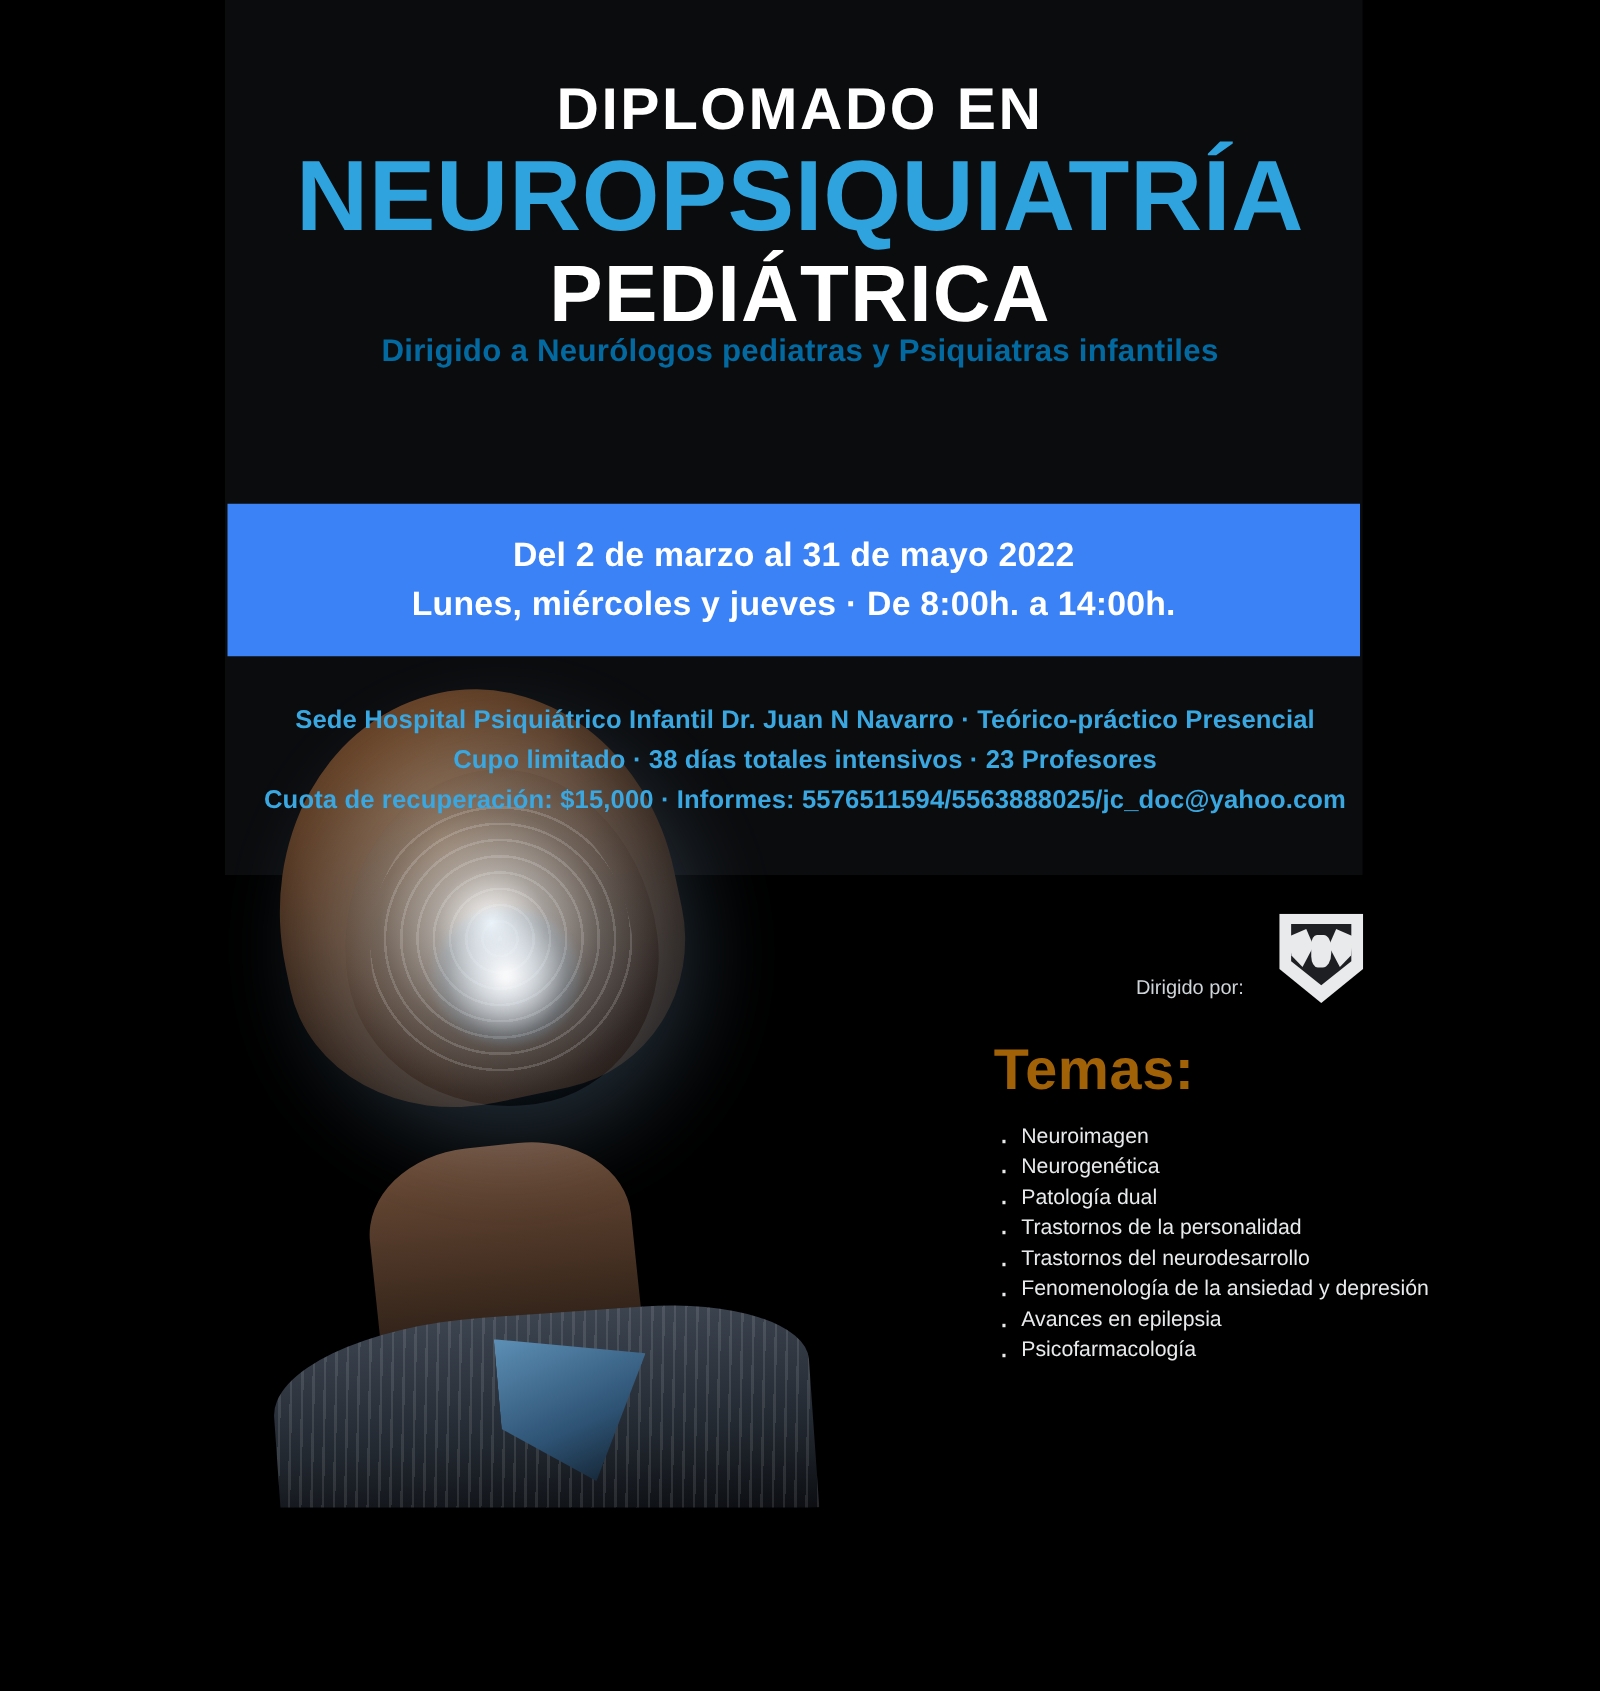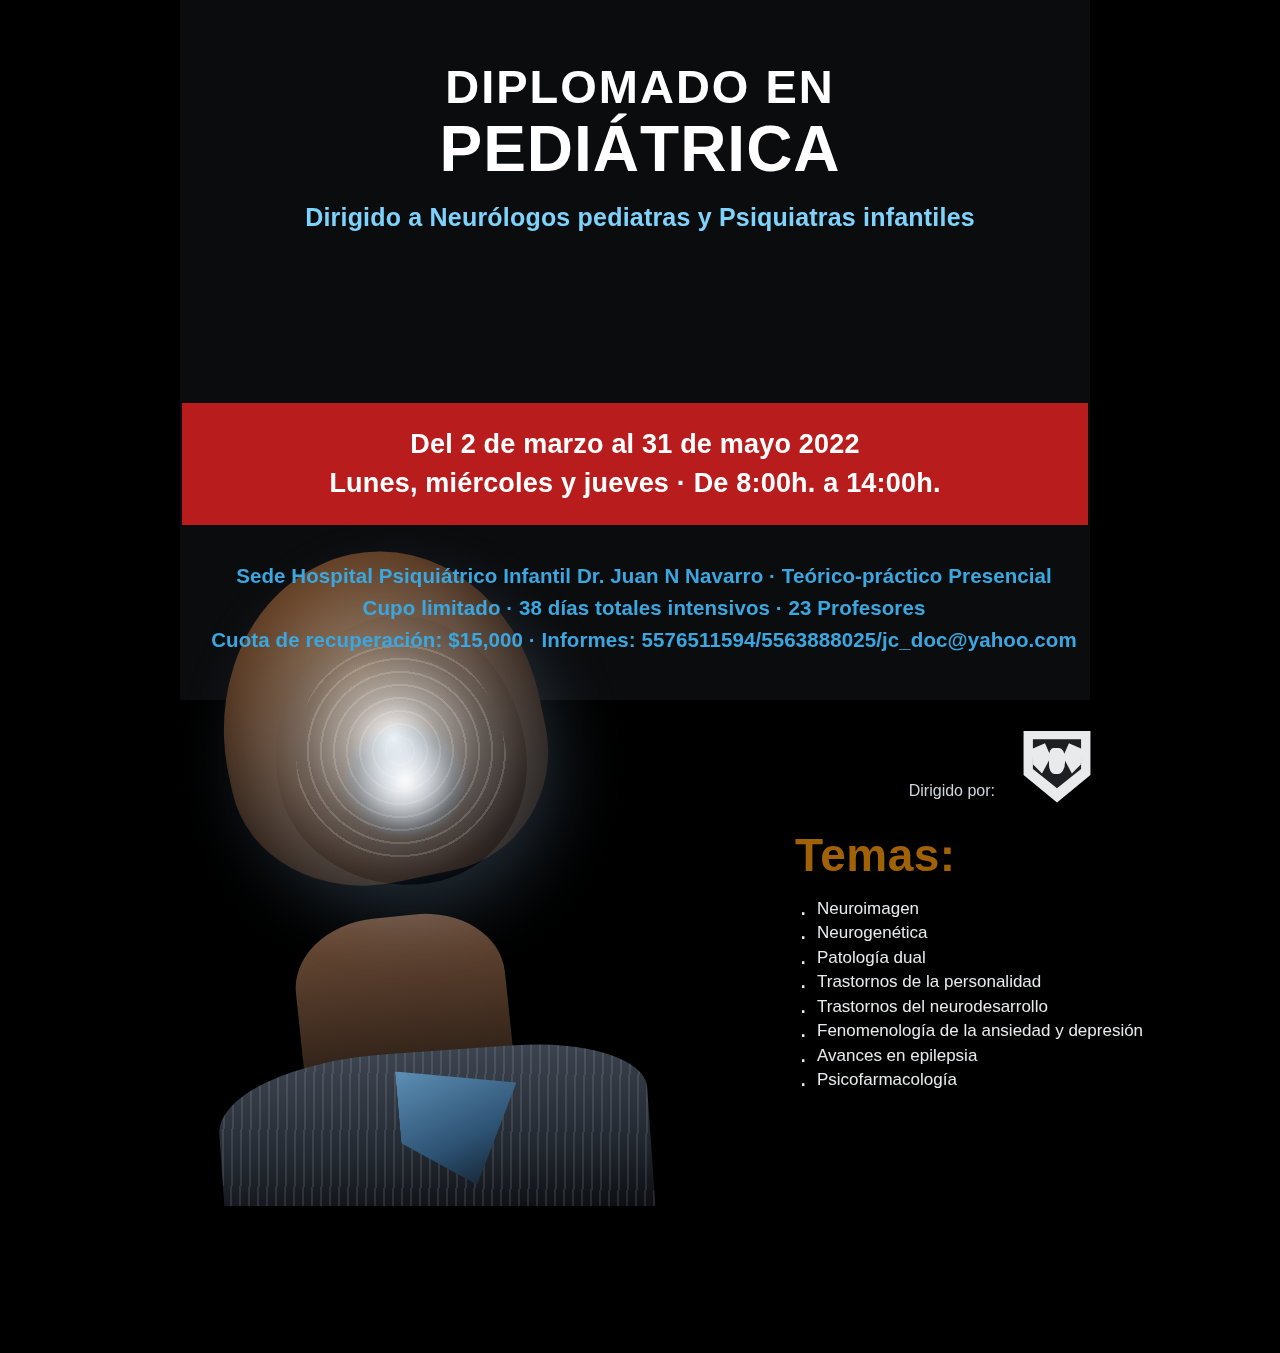--- a/index.html
+++ b/index.html
@@ -60,33 +60,32 @@
     font-size: 64px;
     font-weight: bold;
     letter-spacing: 1px;
     color: #ffffff;
     line-height: 1.0;
     margin-top: 6px;
   }
   .t-dirigido {
     font-size: 25px;
     font-weight: bold;
-    color: #7dd3fc;
-    margin-top: 22px;
+    color: #0369a1;
     letter-spacing: 0.2px;
   }
 
   
   .date-band {
     position: absolute;
     left: 182px;
     top: 403px;
     width: 906px;
     height: 122px;
-    background: #b91c1c;
+    background: #3b82f6;
     display: flex;
     flex-direction: column;
     align-items: center;
     justify-content: center;
     z-index: 6;
   }
   .date-line {
     color: #ffffff;
     font-size: 27px;
     font-weight: bold;
@@ -309,20 +308,21 @@
     </div>
     <div class="collar"></div>
     <div class="brain">
       <div class="brain-folds"></div>
     </div>
     <div class="glow-core"></div>
   </div>
 
   <div class="title-block">
     <div class="t-diplomado">DIPLOMADO EN</div>
+    <div class="t-main">NEUROPSIQUIATRÍA</div>
     <div class="t-sub">PEDIÁTRICA</div>
     <div class="t-dirigido">Dirigido a Neurólogos pediatras y Psiquiatras infantiles</div>
   </div>
 
   <div class="date-band">
     <div class="date-line">Del 2 de marzo al 31 de mayo 2022</div>
     <div class="date-line">Lunes, miércoles y jueves · De 8:00h. a 14:00h.</div>
   </div>
 
   <div class="info-block">

